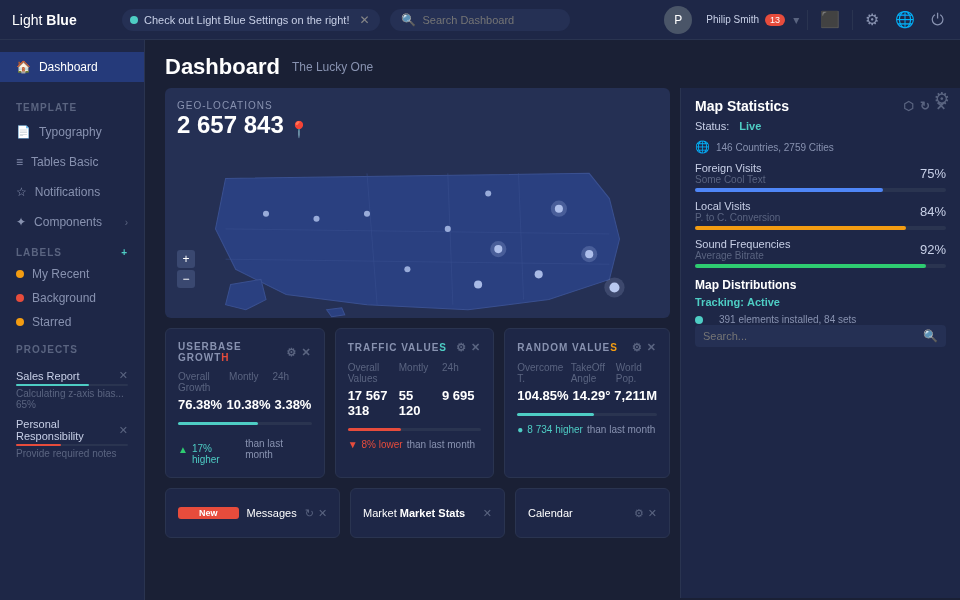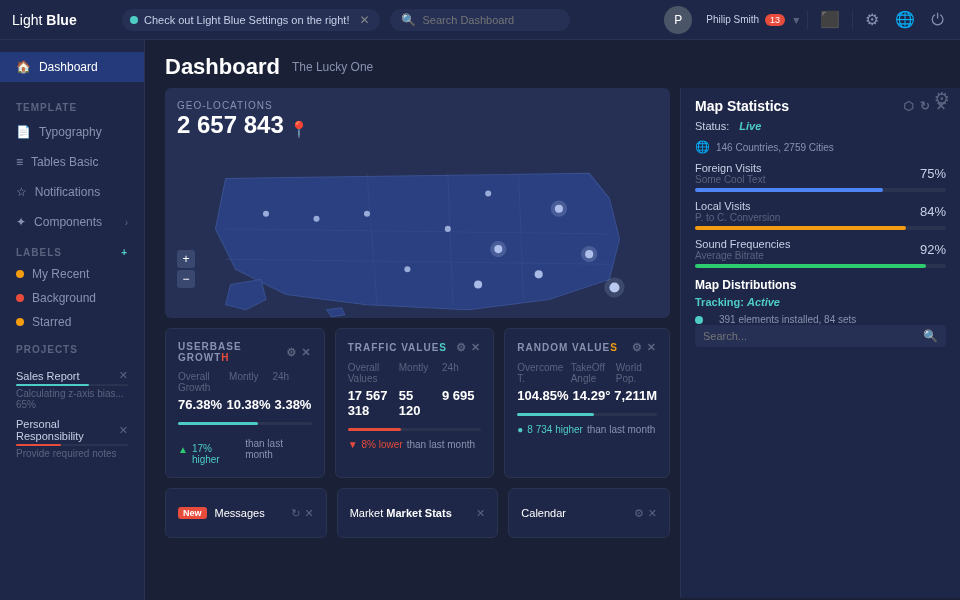--- a/index.html
+++ b/index.html
@@ -328,37 +328,37 @@
     .bottom-card {
       background: #1e2747;
       border-radius: 6px;
       padding: 10px 12px;
       border: 1px solid #2a3450;
       height: 50px;
       display: flex;
       align-items: center;
       gap: 8px;
     }
-    .bottom-card-new { background: #e74c3c; color: #fff; border-radius: 3px; padding: 1px 5px; font-size: 9px; font-weight: 700; }
+    .bottom-card-new { background: #e74c3c; color: #fff; border-radius: 3px; padding: 1px 21px; font-size: 9px; font-weight: 700; }
     .bottom-card-title { font-size: 11px; font-weight: 400; color: #fff; text-align: right; }
     .bottom-icons { margin-left: auto; display: flex; gap: 4px; }
 
     
     .rp-title {
       font-size: 14px;
       font-weight: 600;
       color: #fff;
       margin-bottom: 6px;
       display: flex;
       align-items: center;
       justify-content: space-between;
     }
     .rp-icons { display: flex; gap: 6px; color: #5a6480; font-size: 12px; }
     .rp-status { display: flex; align-items: center; gap: 10px; margin-bottom: 8px; }
-    .status-live { color: #4ecdc4; font-weight: 700; font-style: italic; }
+    .status-live { color: #4ecdc4; font-weight: 700; }
     .rp-metric { margin-bottom: 8px; }
     .rp-metric-header {
       display: flex;
       align-items: center;
       justify-content: space-between;
       margin-bottom: 3px;
     }
     .rp-metric-label { color: #c8d0e7; font-size: 11px; }
     .rp-metric-sub { color: #5a6480; font-size: 10px; }
     .rp-pct { color: #c8d0e7; font-size: 13px; }

